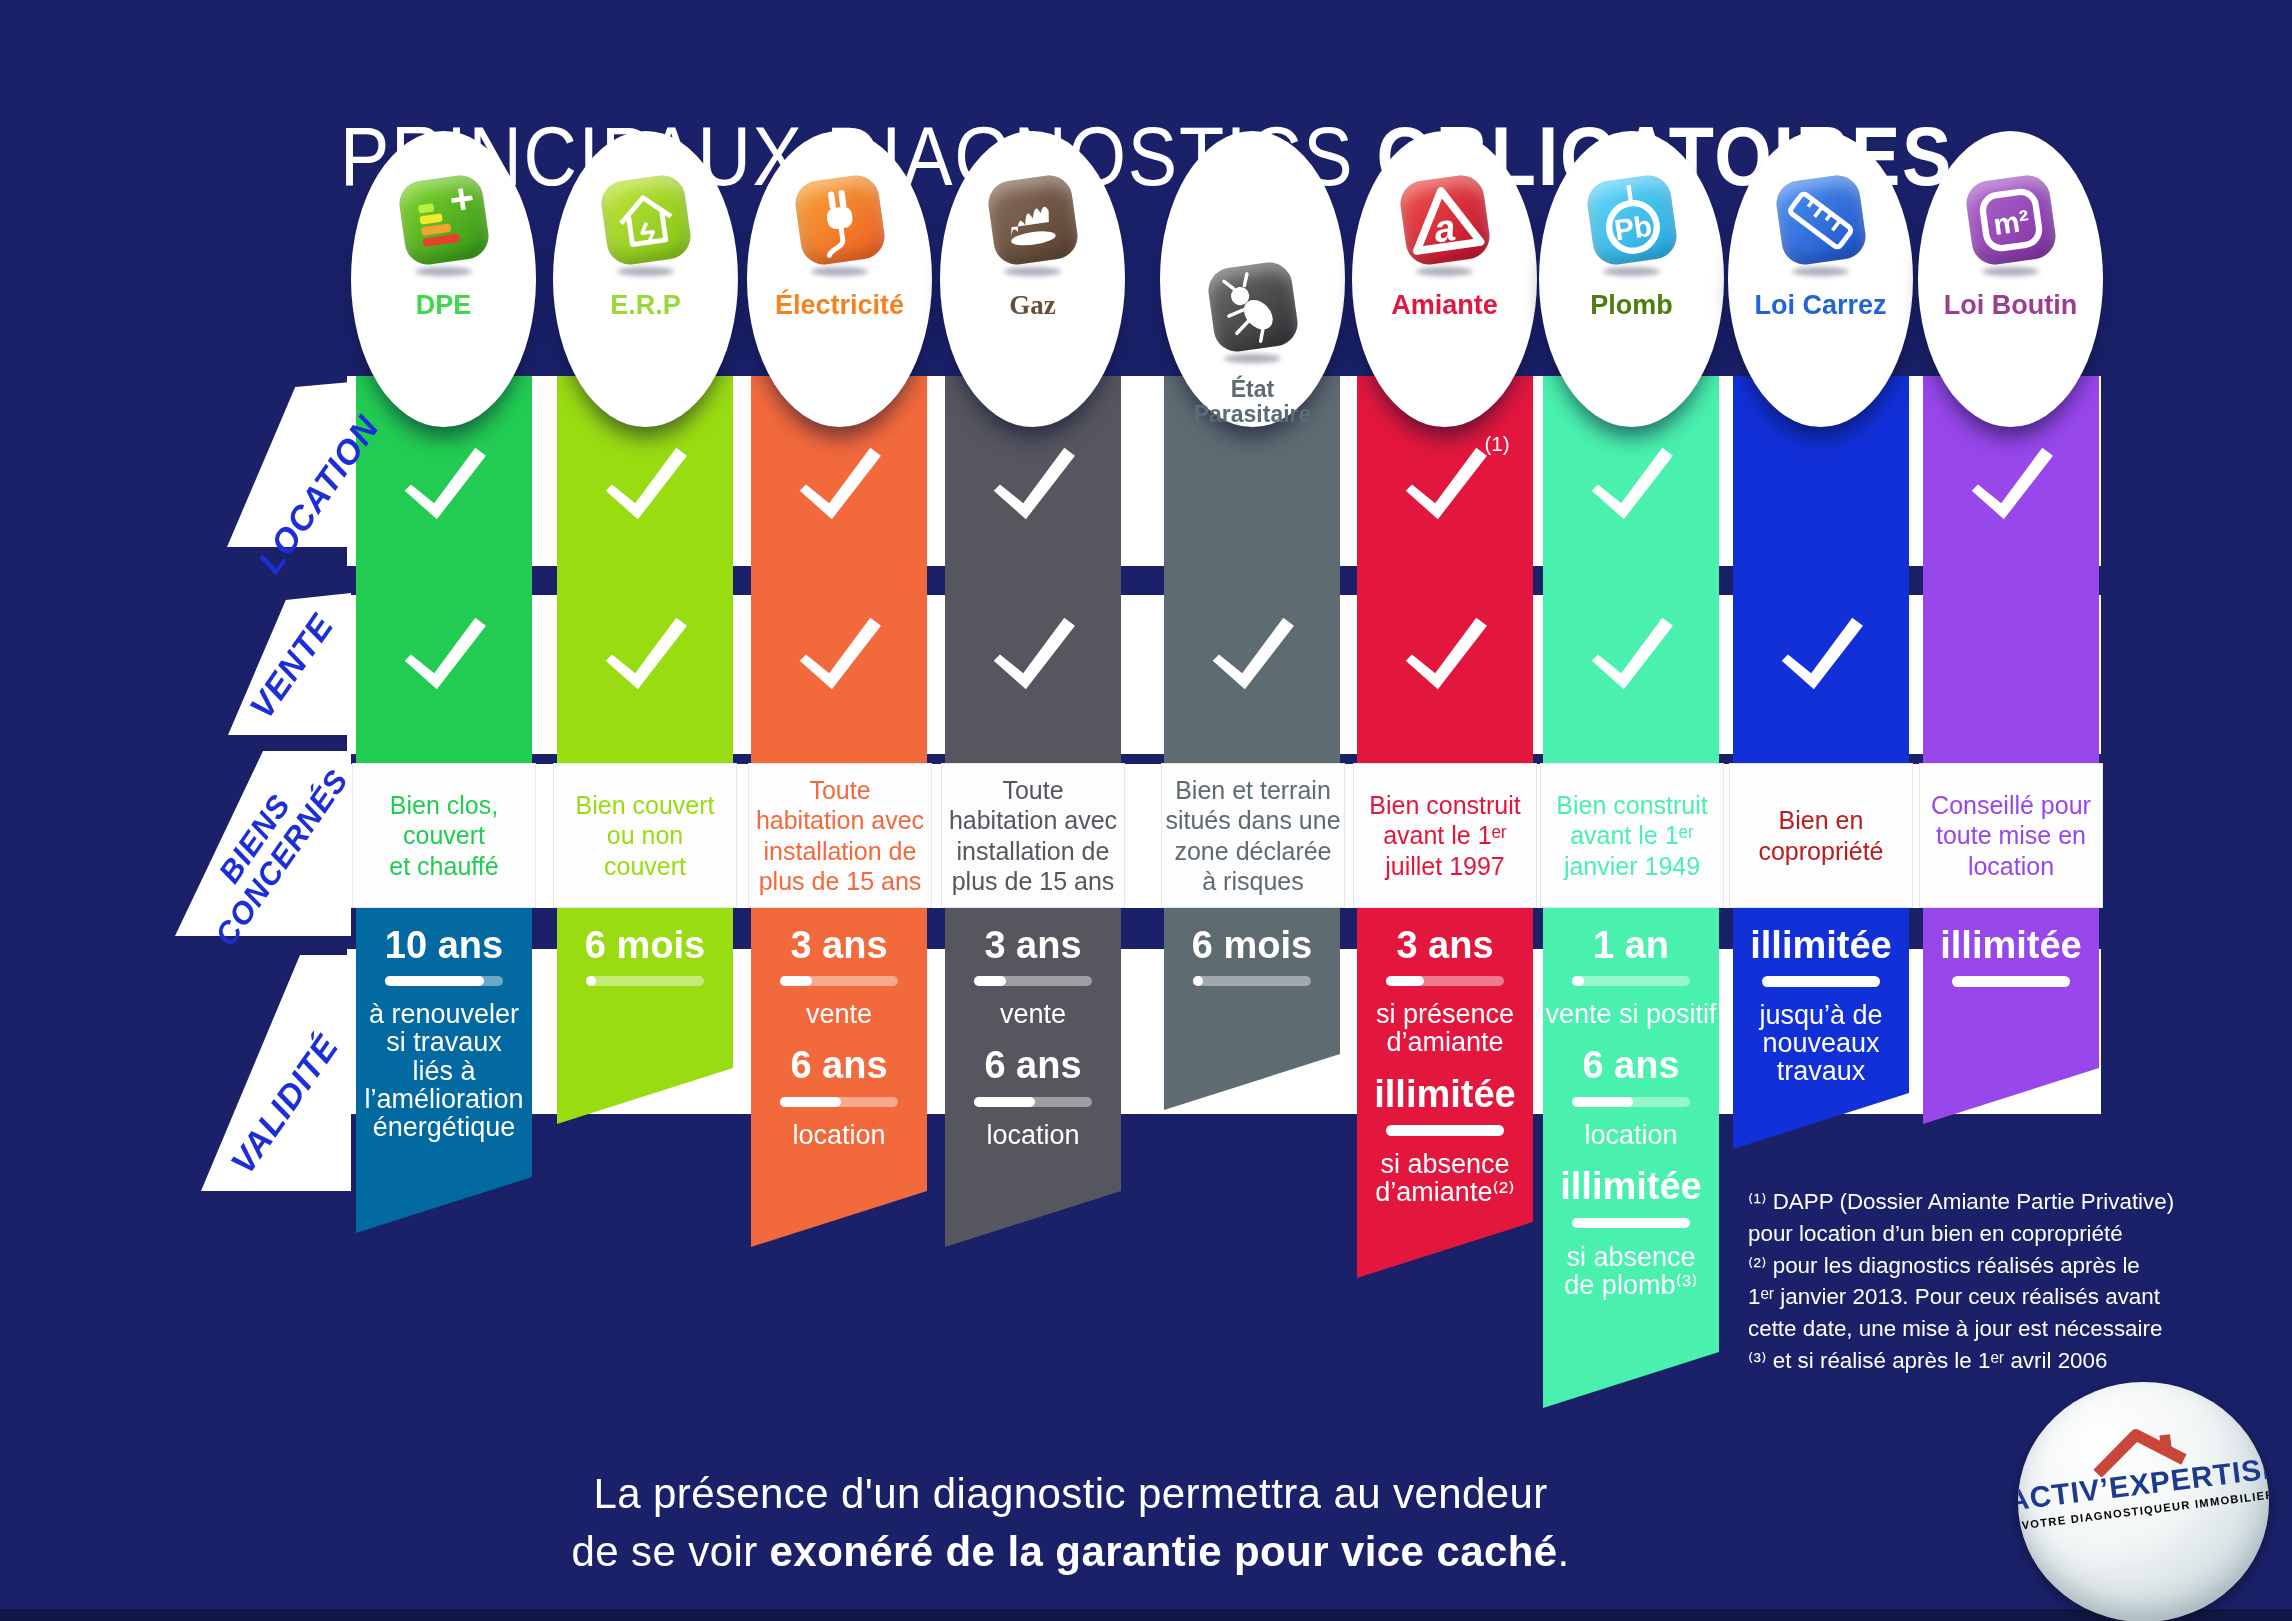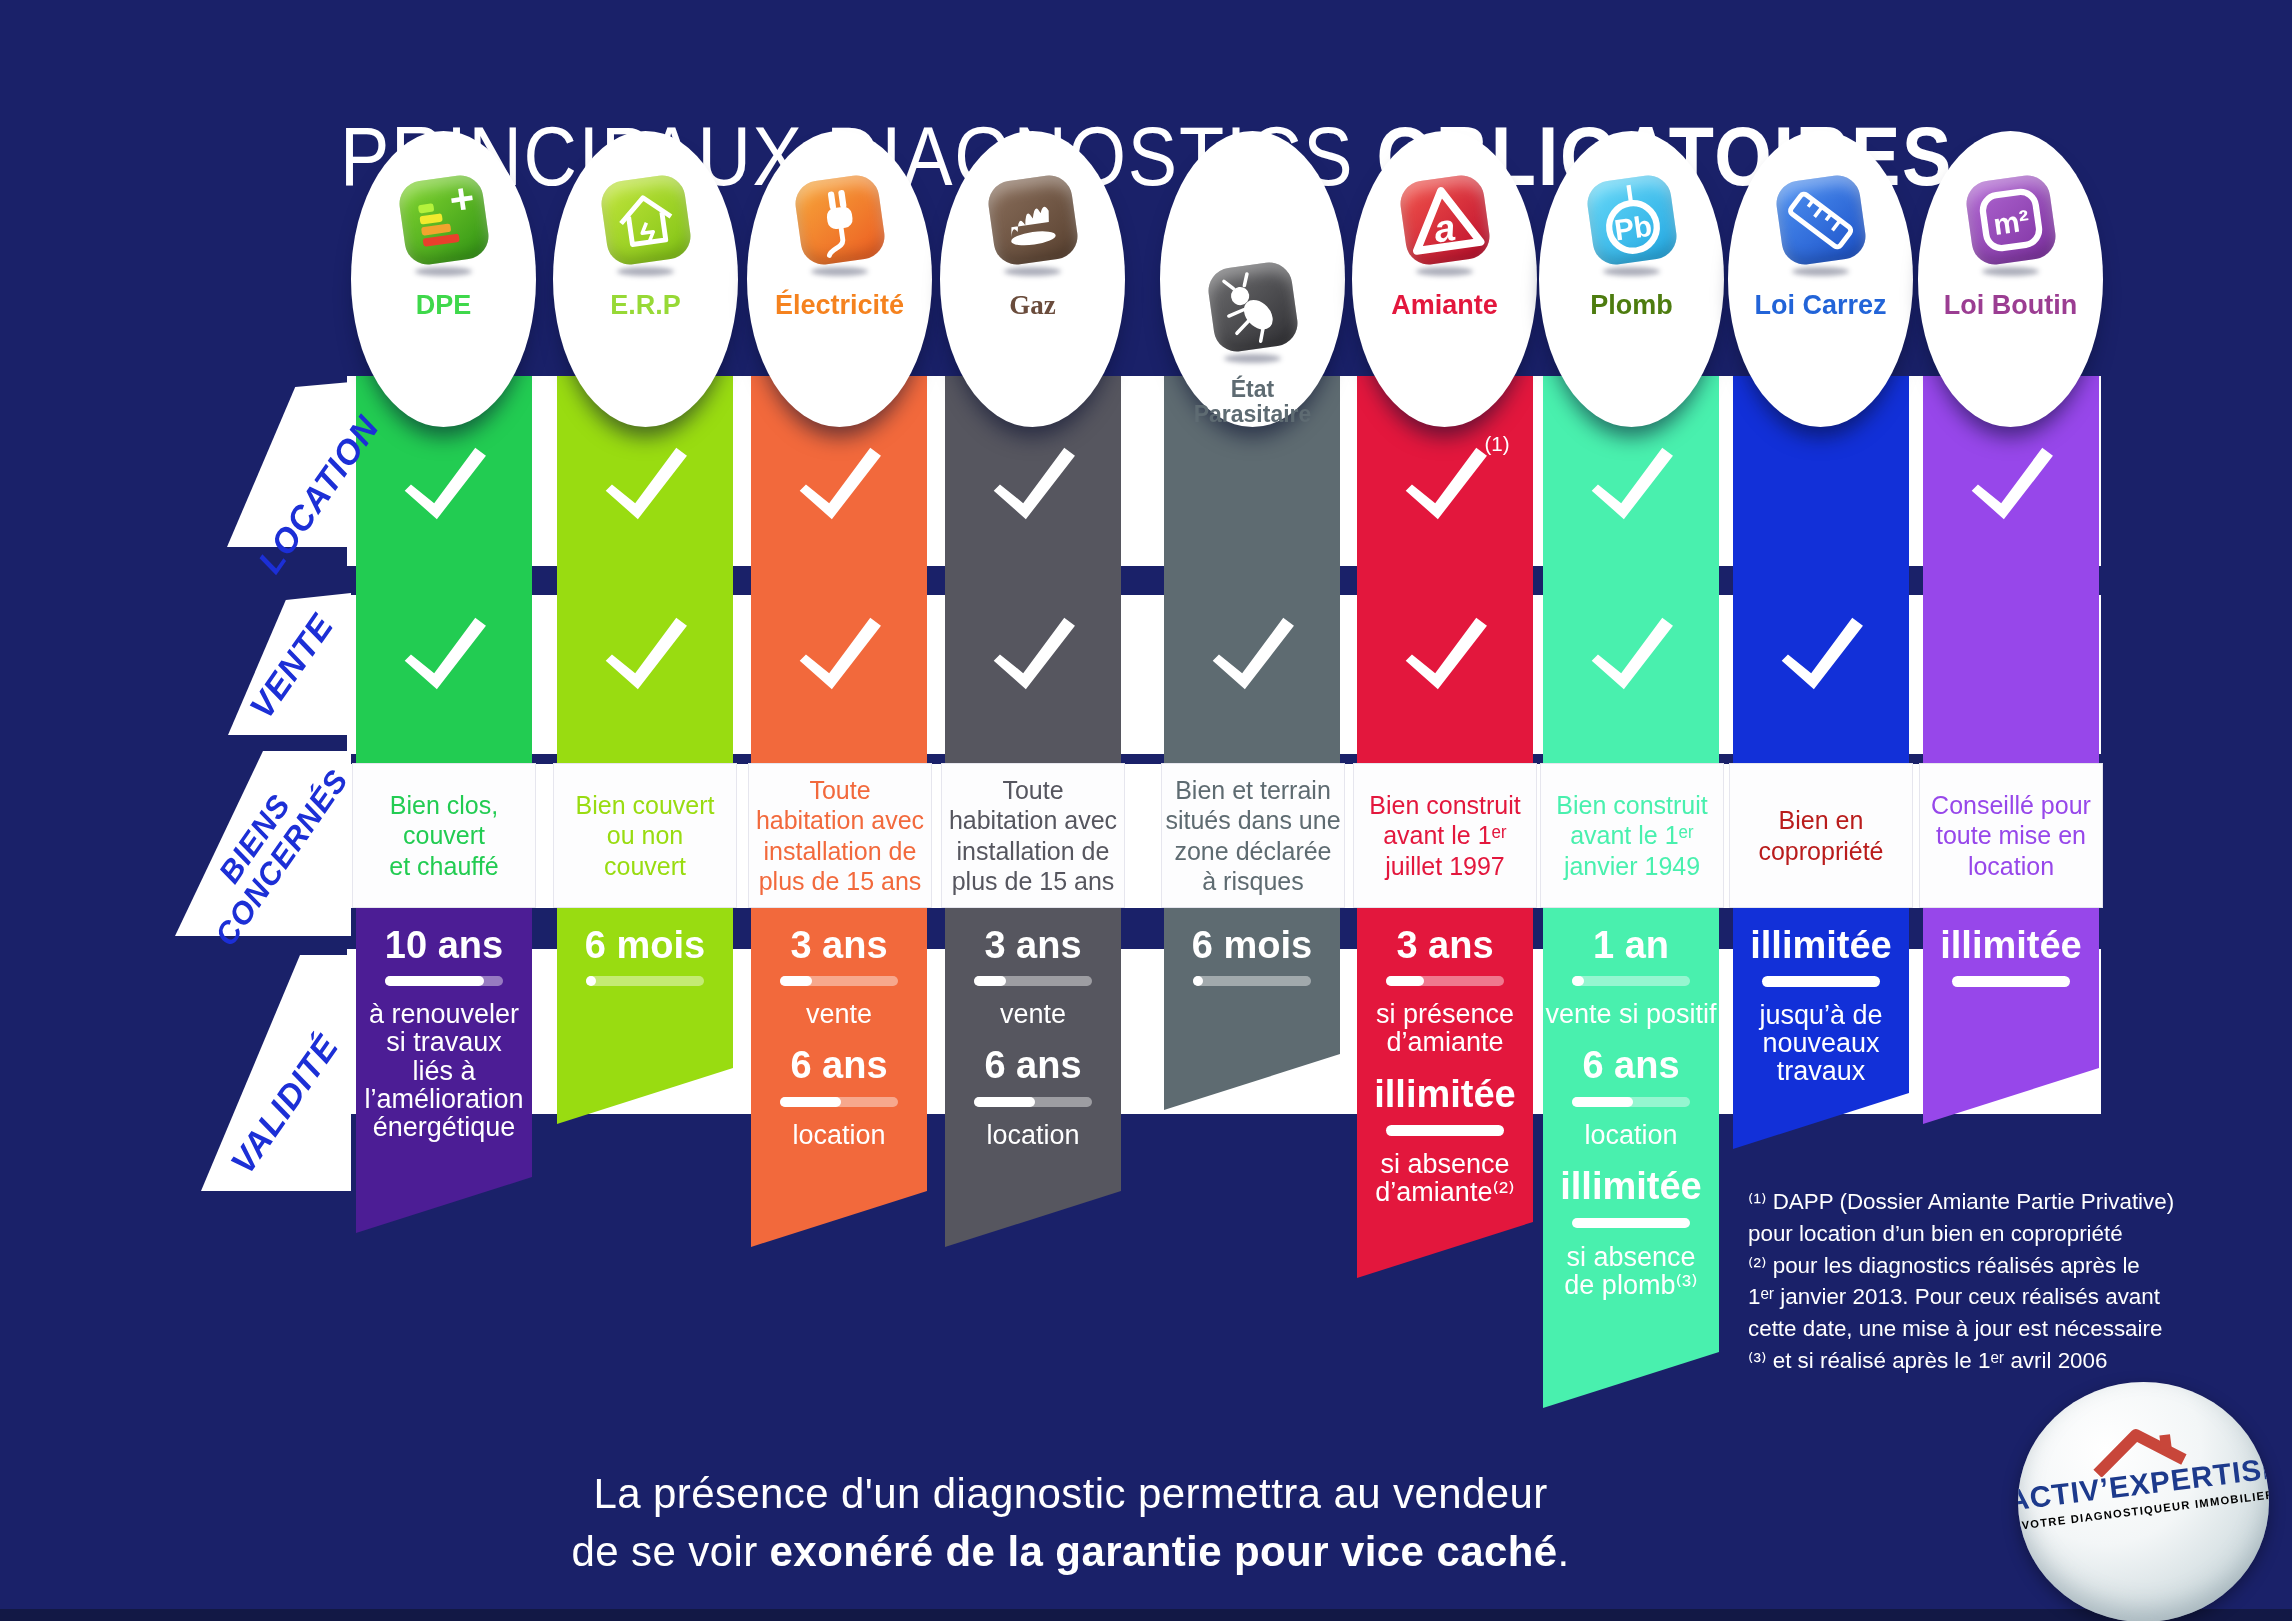--- a/index.html
+++ b/index.html
@@ -113,21 +113,21 @@
     <div class="blade" data-name="row-label-shape-location" style="left: 227px; top: 382px; width: 124px; height: 165px; clip-path: polygon(55% 3%, 100% 0px, 100% 100%, 0px 100%);"></div>
     <div class="rowlabel-text" data-name="row-label-location" style="left: 184px; top: 476px; font-size: 34px;">LOCATION</div>
     <div class="blade" data-name="row-label-shape-vente" style="left: 228px; top: 593px; width: 123px; height: 142px; clip-path: polygon(47% 5%, 100% 0px, 100% 100%, 0px 100%);"></div>
     <div class="rowlabel-text" data-name="row-label-vente" style="left: 157px; top: 648px; font-size: 34px;">VENTE</div>
     <div class="blade" data-name="row-label-shape-biens" style="left: 175px; top: 751px; width: 176px; height: 185px; clip-path: polygon(50% 0px, 100% 0px, 100% 100%, 0px 100%);"></div>
     <div class="rowlabel-text" data-name="row-label-biens" style="left: 134px; top: 815px; font-size: 31px;">BIENS
 CONCERNÉS</div>
     <div class="blade" data-name="row-label-shape-validite" style="left: 201px; top: 955px; width: 150px; height: 236px; clip-path: polygon(66% 0px, 100% 0px, 100% 100%, 0px 100%);"></div>
     <div class="rowlabel-text" data-name="row-label-validite" style="left: 150px; top: 1086px; font-size: 34px;">VALIDITÉ</div>
     <div class="colband" data-name="dpe-column-band" style="left: 356px; top: 376px; width: 176px; height: 391px; background: rgb(34, 204, 82);"></div>
-    <div class="banner" data-name="dpe-validity-banner" style="left: 356px; top: 906px; width: 176px; height: 327px; background: #4c1d95;">
+    <div class="banner" data-name="dpe-validity-banner" style="left: 356px; top: 906px; width: 176px; height: 327px; background: #0369a1;">
       <div class="v-big" data-name="dpe-validity-duration">10 ans</div>
       <div class="v-bar" data-name="dpe-validity-bar">
         <div class="v-fill" data-name="dpe-validity-bar-fill" style="width: 84%;"></div>
       </div>
       <div class="v-note" data-name="dpe-validity-note">à renouveler
 si travaux
 liés à
 l’amélioration
 énergétique</div>
     </div>

